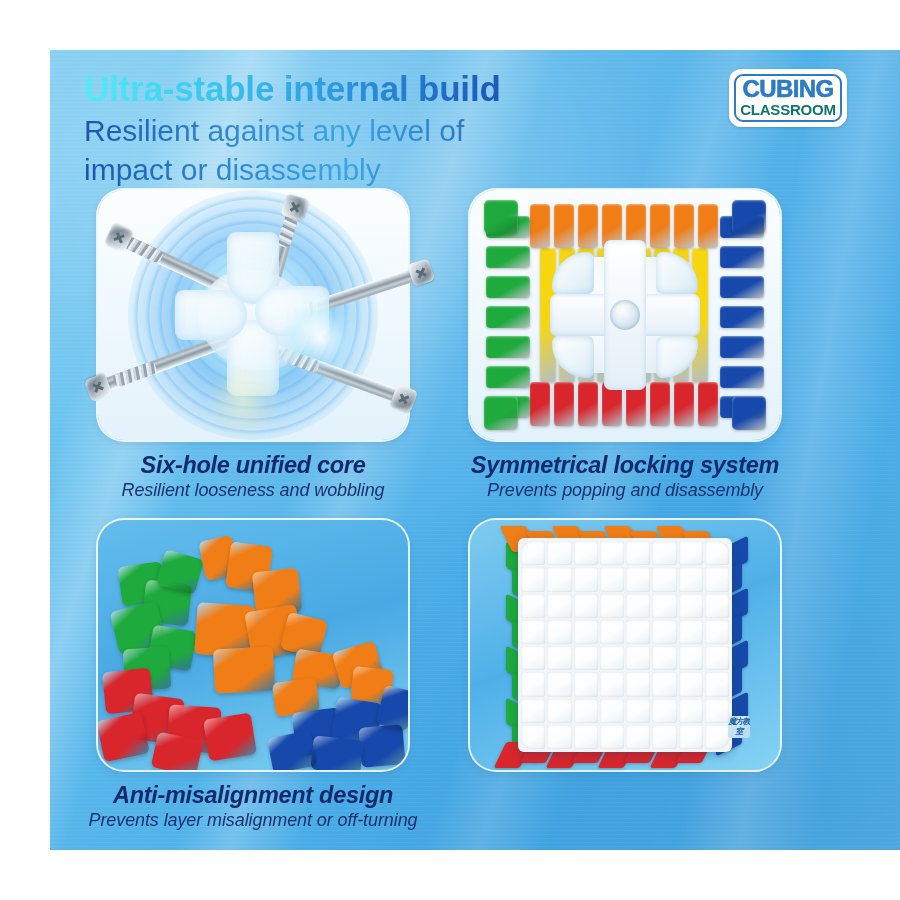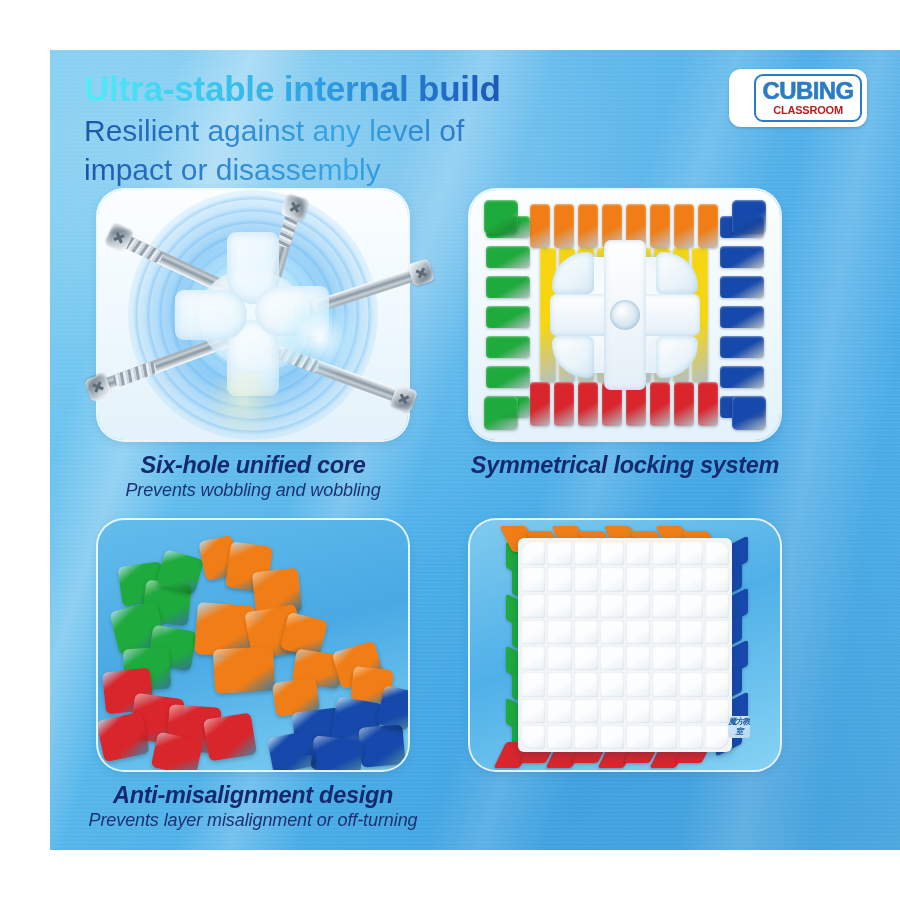--- a/index.html
+++ b/index.html
@@ -111,21 +111,20 @@
     left: 679px;
     top: 19px;
     width: 118px;
     height: 58px;
     border-radius: 12px;
     background: #ffffff;
     box-shadow: 0 1px 3px rgba(10,60,110,0.25);
     display: flex;
     align-items: center;
     justify-content: center;
-    padding-left: 20px;
   }
   .logo-inner {
     width: 108px;
     height: 48px;
     border-radius: 9px;
     border: 2.5px solid #2b7cc4;
     background: #ffffff;
     display: flex;
     flex-direction: column;
     align-items: center;
@@ -135,23 +134,23 @@
   }
   .logo-line1 {
     font-size: 24px;
     font-weight: bold;
     color: #2b7cc4;
     letter-spacing: -0.6px;
     line-height: 0.95;
     -webkit-text-stroke: 0.6px #2b7cc4;
   }
   .logo-line2 {
-    font-size: 11px;
+    font-size: 15px;
     font-weight: bold;
-    color: #b91c1c;
+    color: #0f766e;
     letter-spacing: -0.2px;
     line-height: 1.1;
     margin-top: 1px;
   }
 
   
   .grid {
     position: absolute;
     left: 0;
     top: 140px;
@@ -436,21 +435,21 @@
               <div class="core-lobe lobe-left"></div>
               <div class="core-lobe lobe-right"></div>
             </div>
 
             <div class="core-flare" style="left:182px; top:108px; width:80px; height:80px; background:radial-gradient(circle, rgba(255,255,255,0.95), rgba(190,240,255,0.35) 45%, rgba(255,255,255,0) 72%);"></div>
             <div class="core-flare" style="left:110px; top:176px; width:70px; height:70px; background:radial-gradient(circle, rgba(255,250,200,0.55), rgba(255,240,160,0.14) 50%, rgba(255,255,255,0) 76%);"></div>
           </div>
         </div>
         <div class="caption">
           <div class="cap-title">Six-hole unified core</div>
-          <div class="cap-sub">Prevents wobbling and wobbling</div>
+          <div class="cap-sub">Resilient looseness and wobbling</div>
         </div>
       </div>
 
       <div class="cell c2">
         <div class="thumb">
           <div class="inner">
             <div class="exploded">
               <div id="ex-host" style="position:absolute; inset:0;">
                   <div class="ex-piece" style="left: 70px; top: 58px; width: 16px; height: 134px; background: linear-gradient(150deg, rgb(245, 214, 17) 0%, rgb(245, 214, 17) 55%, rgba(0, 0, 0, 0.22) 100%); border-radius: 3px; box-shadow: rgba(0, 0, 0, 0.25) 0px 1px 3px, rgba(255, 255, 255, 0.45) 0px 1px 2px inset;"></div>
                   <div class="ex-piece" style="left: 89px; top: 58px; width: 16px; height: 134px; background: linear-gradient(150deg, rgb(245, 214, 17) 0%, rgb(245, 214, 17) 55%, rgba(0, 0, 0, 0.22) 100%); border-radius: 3px; box-shadow: rgba(0, 0, 0, 0.25) 0px 1px 3px, rgba(255, 255, 255, 0.45) 0px 1px 2px inset;"></div>
@@ -504,20 +503,21 @@
 
               <div class="ex-wedge" style="left:82px; top:62px;  border-radius:40px 8px 8px 8px;"></div>
               <div class="ex-wedge" style="left:186px; top:62px; border-radius:8px 40px 8px 8px;"></div>
               <div class="ex-wedge" style="left:82px; top:146px; border-radius:8px 8px 8px 40px;"></div>
               <div class="ex-wedge" style="left:186px; top:146px;border-radius:8px 8px 40px 8px;"></div>
             </div>
           </div>
         </div>
         <div class="caption">
           <div class="cap-title">Symmetrical locking system</div>
+          <div class="cap-sub">Prevents popping and disassembly</div>
         </div>
       </div>
 
       <div class="cell c3">
         <div class="thumb">
           <div class="inner">
             <div class="scatter">
               <div id="sp-host" style="position:absolute; inset:0;">
                   <div class="sp" style="left: 22px; top: 44px; width: 44px; height: 40px; background: linear-gradient(148deg, rgba(255, 255, 255, 0.55) 0%, rgb(30, 170, 60) 26%, rgb(30, 170, 60) 66%, rgba(0, 0, 0, 0.32) 100%); transform: rotate(-8deg); border-radius: 6px;"></div>
                   <div class="sp" style="left: 46px; top: 62px; width: 46px; height: 42px; background: linear-gradient(148deg, rgba(255, 255, 255, 0.55) 0%, rgb(30, 170, 60) 26%, rgb(30, 170, 60) 66%, rgba(0, 0, 0, 0.32) 100%); transform: rotate(6deg); border-radius: 6px;"></div>

